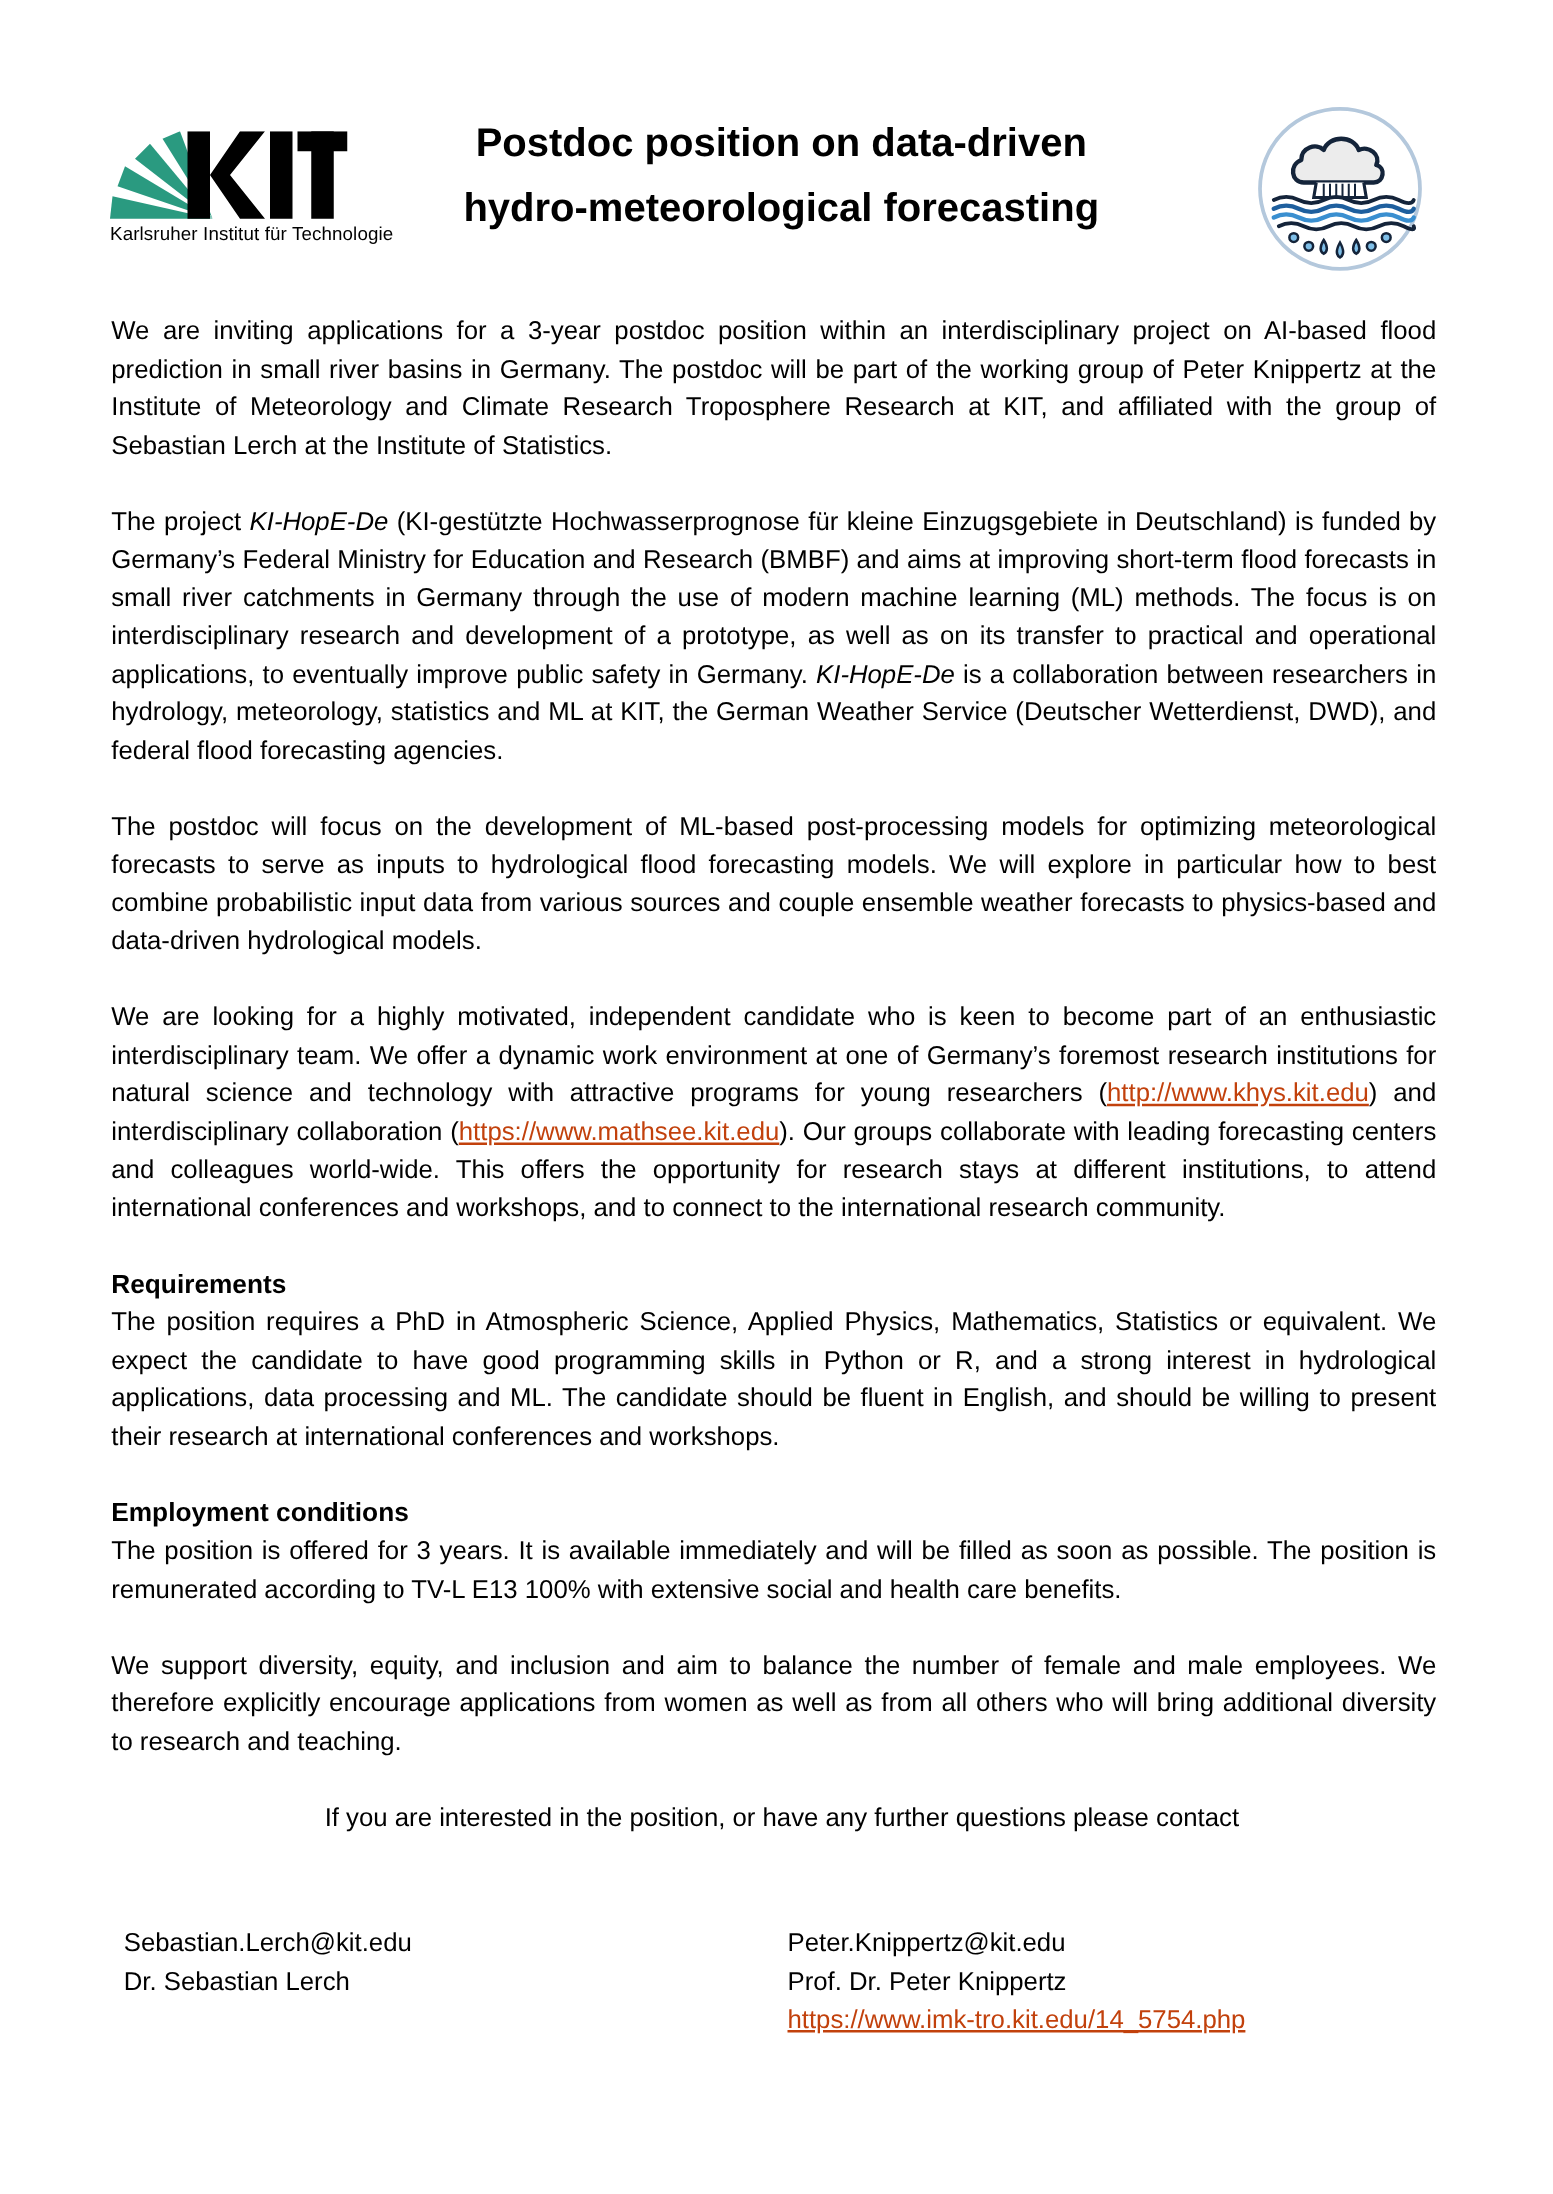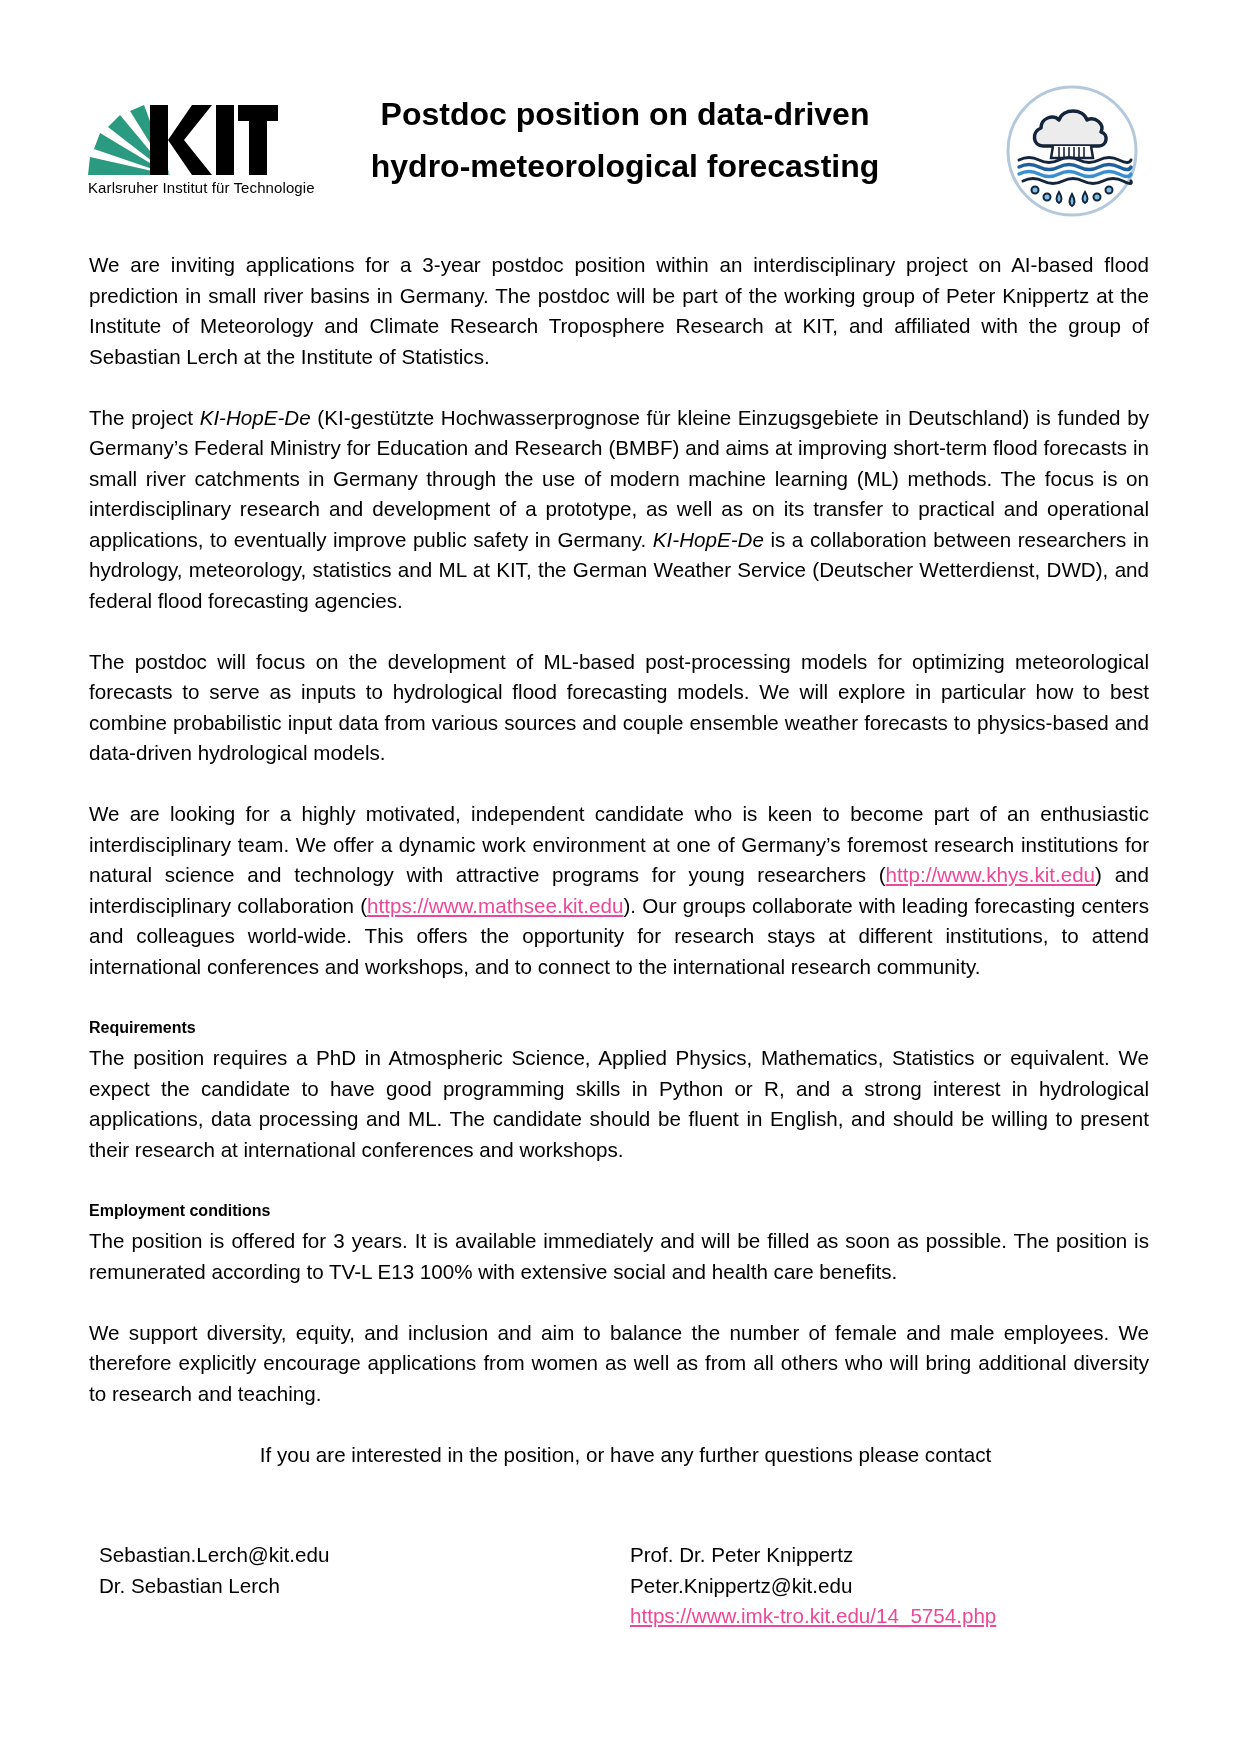--- a/index.html
+++ b/index.html
@@ -14,25 +14,25 @@
   .title { position: absolute; left: 295px; top: 88px; width: 660px; text-align: center;
            font-weight: bold; font-size: 32px; line-height: 52px; }
   .title div { white-space: nowrap; }
   .project-logo { position: absolute; left: 1005px; top: 84px; width: 134px; height: 134px; }
 
   
   .body { position: absolute; left: 89px; top: 250px; width: 1060px;
           font-size: 20.6px; line-height: 30.5px; }
   .body p { margin: 0 0 30.5px 0; text-align: justify; }
   .body p.last-left { text-align: center; margin-left: 13px; }
-  .body h3 { margin: 0; font-size: 16px; line-height: 30.5px; font-weight: bold; }
+  .body h3 { margin: 0; font-size: 21px; line-height: 30.5px; font-weight: bold; }
   .body .section { margin-bottom: 30.5px; }
   .body .section p { margin: 0; }
   em { font-style: italic; }
-  a { color: #ec4899; text-decoration: underline; margin-top: 24px; }
+  a { color: #c2410c; text-decoration: underline; margin-top: 24px; }
 
   .contacts { position: absolute; left: 99px; top: 1540px; width: 1060px; font-size: 20.6px; line-height: 30.5px; }
   .contact { position: absolute; top: 0; }
   .contact.c1 { left: 0; }
   .contact.c2 { left: 531px; }
   .contact div { white-space: nowrap; }
 </style>
 </head>
 <body>
 
@@ -120,19 +120,19 @@
 
     <p class="last-left">If you are interested in the position, or have any further questions please contact</p>
   </div>
 
   <div class="contacts">
     <div class="contact c1">
       <div>Sebastian.Lerch@kit.edu</div>
       <div>Dr. Sebastian Lerch</div>
     </div>
     <div class="contact c2">
+      <div>Peter.Knippertz@kit.edu</div>
       <div>Prof. Dr. Peter Knippertz</div>
-      <div>Peter.Knippertz@kit.edu</div>
       <div><a href="#">https://www.imk-tro.kit.edu/14_5754.php</a></div>
     </div>
   </div>
 
 </div>
 
 </body></html>

